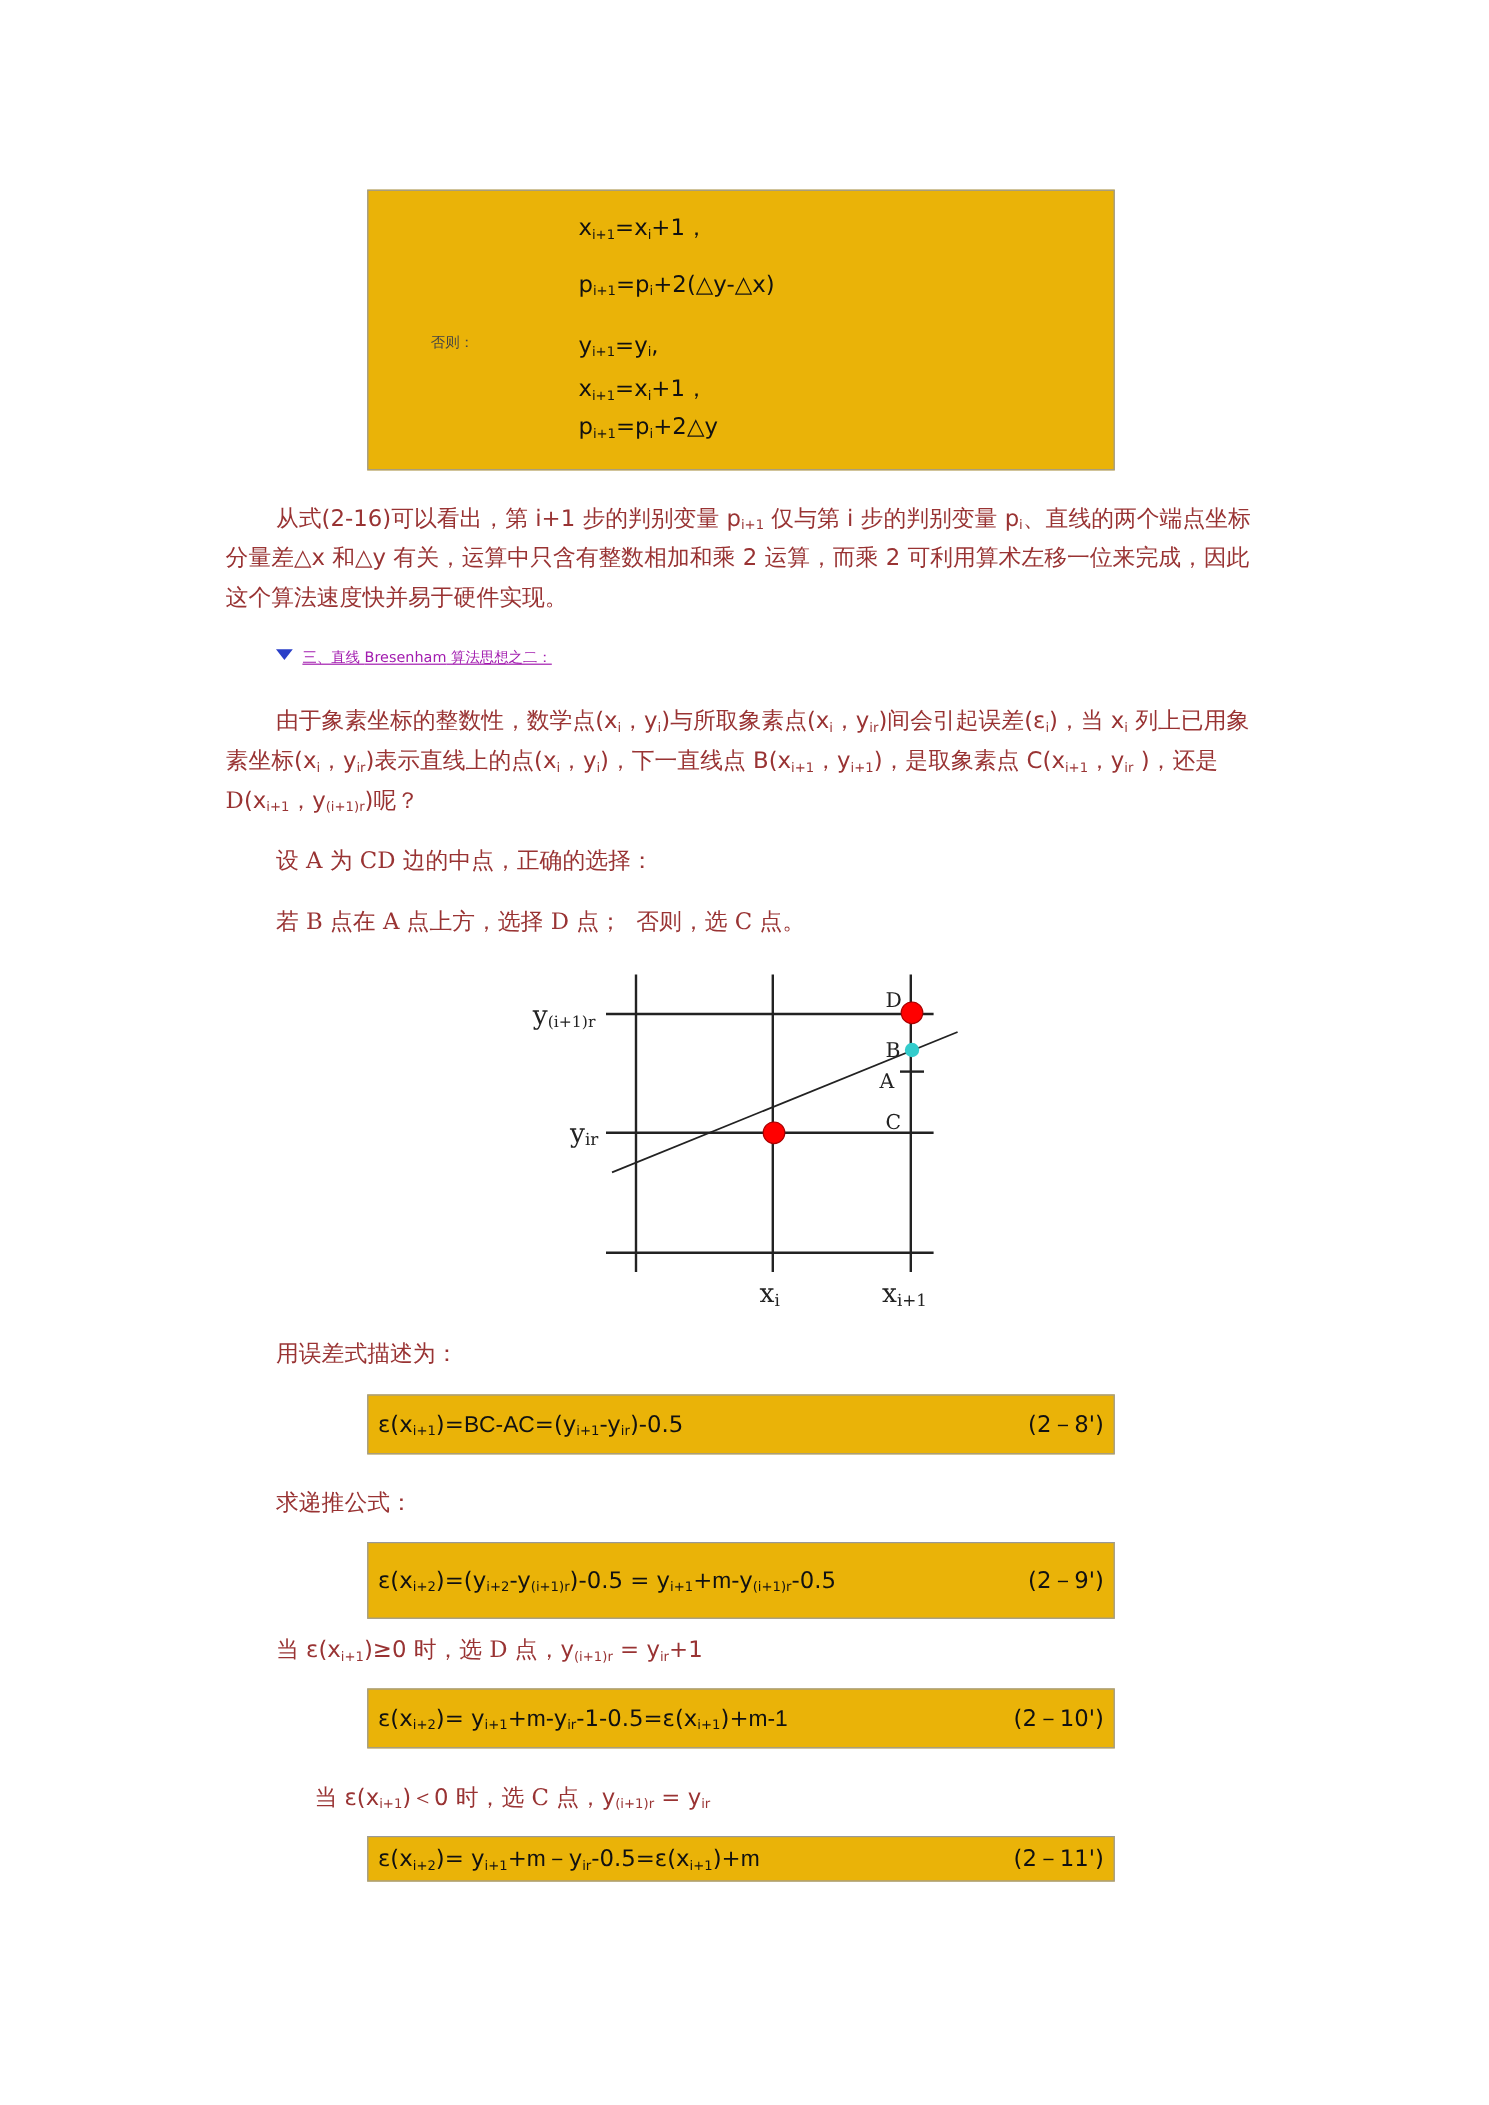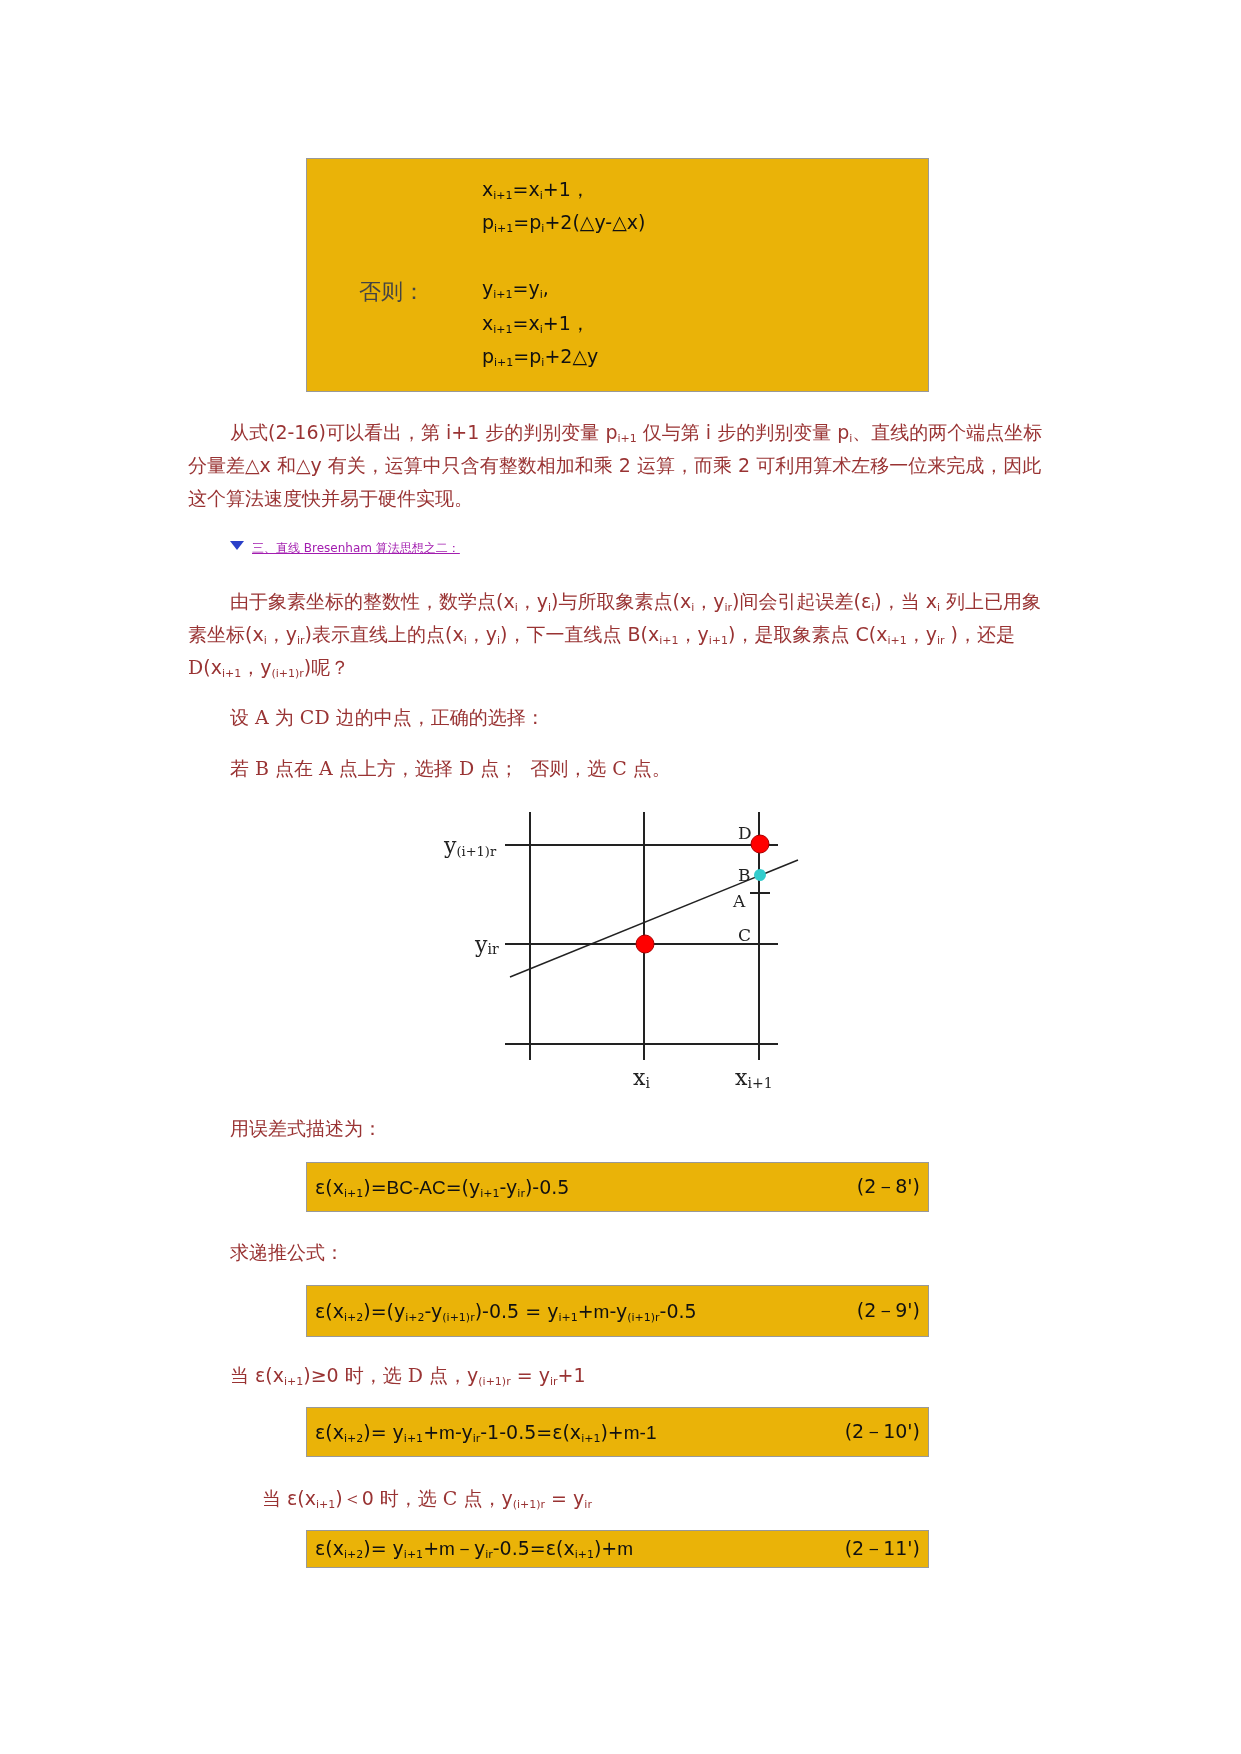--- a/index.html
+++ b/index.html
@@ -21,24 +21,24 @@
   .tri { display: inline-block; width: 0; height: 0; border-left: 7px solid transparent; border-right: 7px solid transparent;
          border-top: 9px solid #2a3fc8; margin-right: 8px; vertical-align: 2px; }
 </style>
 </head>
 <body>
 
 <div class="box" style="left:306px; top:158px; width:623px; height:234px;">
   <div class="abs mono-math" style="left:175px; top:18px;">
     <span>x</span><sub>i+1</sub><span>=x</span><sub>i</sub><span>+1，</span>
   </div>
-  <div class="abs mono-math" style="left:175px; top:52px;">
+  <div class="abs mono-math" style="left:175px; top:67px;">
     <span>p</span><sub>i+1</sub><span>=p</span><sub>i</sub><span>+2(△y-△x)</span>
   </div>
-  <div class="abs cn" style="left:52px; top:118px; font-size:22px; color:#444;">否则：</div>
+  <div class="abs cn" style="left:52px; top:118px; font-size:12px; color:#444;">否则：</div>
   <div class="abs mono-math" style="left:175px; top:118px;">
     <span>y</span><sub>i+1</sub><span>=y</span><sub>i</sub><span>,</span>
   </div>
   <div class="abs mono-math" style="left:175px; top:152px;">
     <span>x</span><sub>i+1</sub><span>=x</span><sub>i</sub><span>+1，</span>
   </div>
   <div class="abs mono-math" style="left:175px; top:186px;">
     <span>p</span><sub>i+1</sub><span>=p</span><sub>i</sub><span>+2△y</span>
   </div>
 </div>
@@ -88,21 +88,21 @@
 
 <div class="box" style="left:306px; top:1162px; width:623px; height:50px;">
   <div class="eq-row">
     <span><span>ε(x</span><sub>i+1</sub><span>)=</span><span class="serif">BC-AC</span><span>=(y</span><sub>i+1</sub><span>-y</span><sub>ir</sub><span>)-0.5</span></span>
     <span>(2－8')</span>
   </div>
 </div>
 
 <div class="para" style="top:1236px; left:230px;">求递推公式：</div>
 
-<div class="box" style="left:306px; top:1285px; width:623px; height:52px;">
+<div class="box" style="left:306px; top:1285px; width:623px; height:64px;">
   <div class="eq-row">
     <span><span>ε(x</span><sub>i+2</sub><span>)=(y</span><sub>i+2</sub><span>-y</span><sub>(i+1)r</sub><span>)-0.5 = y</span><sub>i+1</sub><span>+</span><span class="serif">m</span><span>-y</span><sub>(i+1)r</sub><span>-0.5</span></span>
     <span>(2－9')</span>
   </div>
 </div>
 
 <div class="para" style="top:1359px; left:230px;">
   <span>当 </span><span class="m">ε(x</span><sub class="m">i+1</sub><span class="m">)≥0</span><span> 时，选 D 点，</span><span class="m">y</span><sub class="m">(i+1)r</sub><span class="m"> = y</span><sub class="m">ir</sub><span class="m">+1</span>
 </div>
 

